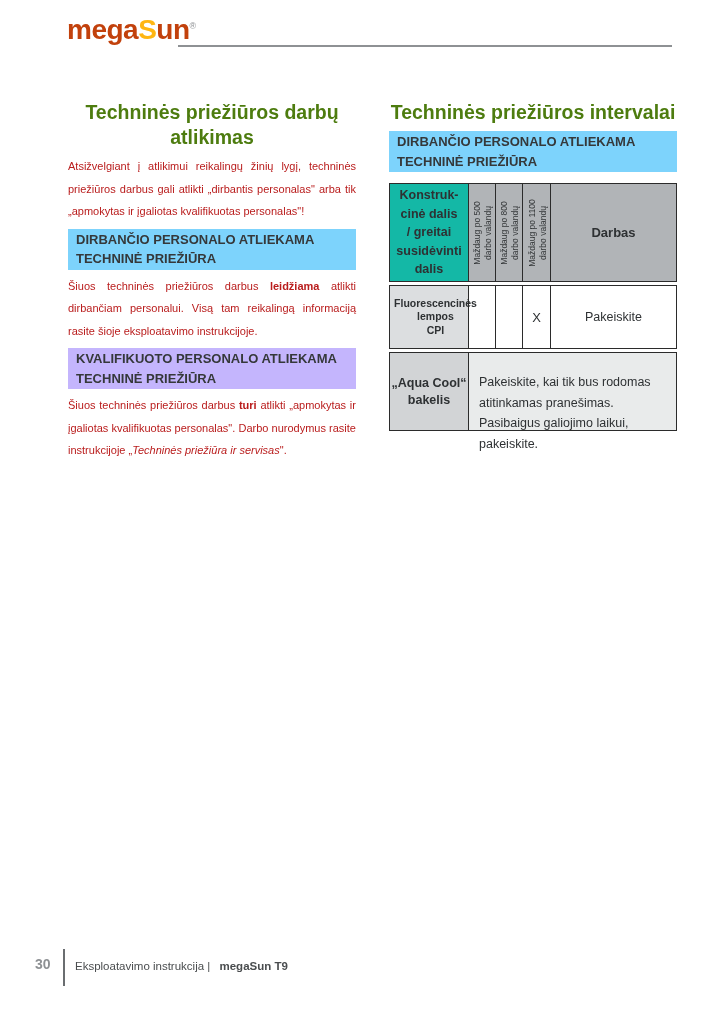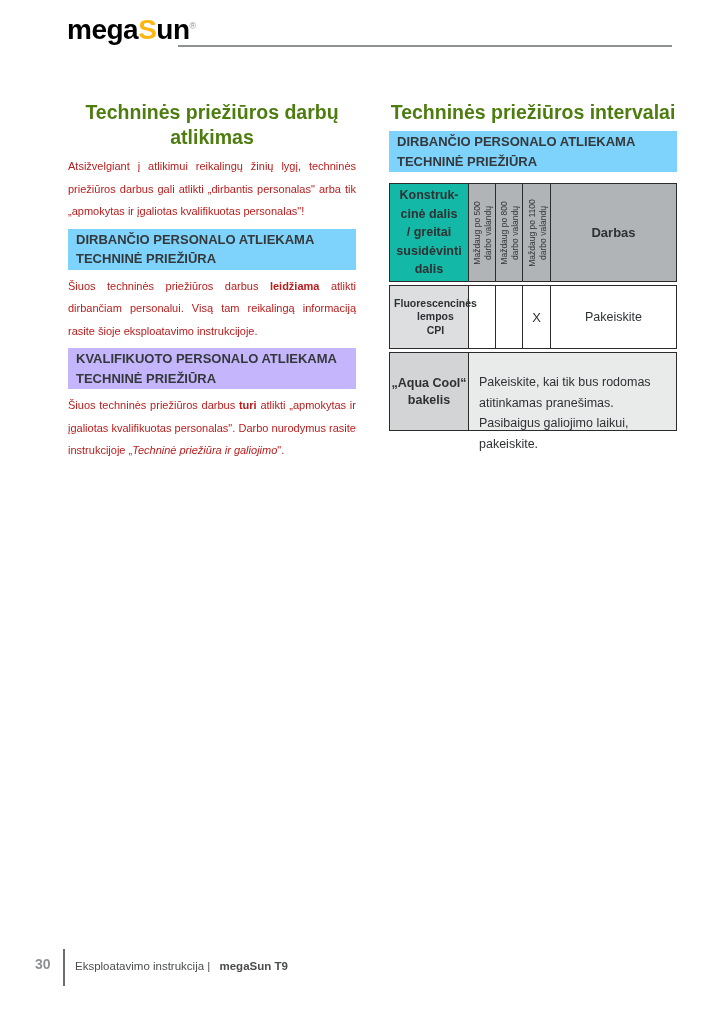--- a/index.html
+++ b/index.html
@@ -3,21 +3,21 @@
 <meta charset="utf-8">
 <style>
   html,body { margin:0; padding:0; background:#ffffff; }
   .page {
     position:relative; width:724px; height:1024px; background:#ffffff;
     font-family:"Liberation Sans", sans-serif; color:#3f4244; overflow:hidden;
   }
 
   
   .logo { position:absolute; left:67px; top:14px; font-size:28px; font-weight:700; letter-spacing:-0.5px; white-space:nowrap; }
-  .logo .lg-gray { color:#000000; }
+  .logo .lg-gray { color:#c2410c; }
   .logo .lg-yellow { color:#ffb612; }
   .logo sup { font-size:9px; color:#8a8d90; font-weight:400; vertical-align:super; }
   .logo-rule { position:absolute; left:178px; top:45px; width:494px; height:2px; background:#8e9194; }
 
   
   .col-left  { position:absolute; left:68px;  top:100px; width:288px; }
   .col-right { position:absolute; left:389px; top:100px; width:288px; }
 
   h1.red {
     margin:0; color:#4d7c0f; font-size:19.5px; line-height:25px; font-weight:700;
@@ -89,21 +89,21 @@
     <h1 class="red">Techninės priežiūros darbų
 atlikimas</h1>
     <p class="body"><span>Atsižvelgiant į atlikimui reikalingų žinių lygį, techninės priežiūros darbus gali atlikti „dirbantis personalas" arba tik „apmokytas ir įgaliotas kvalifikuotas personalas"!</span></p>
 
     <div class="note-box box-gray">DIRBANČIO PERSONALO ATLIEKAMA
 TECHNINĖ PRIEŽIŪRA</div>
     <p class="body"><span>Šiuos techninės priežiūros darbus </span><span style="font-weight: 700;">leidžiama</span><span> atlikti dirbančiam personalui. Visą tam reikalingą informaciją rasite šioje eksploatavimo instrukcijoje.</span></p>
 
     <div class="note-box box-pink">KVALIFIKUOTO PERSONALO ATLIEKAMA
 TECHNINĖ PRIEŽIŪRA</div>
-    <p class="body"><span>Šiuos techninės priežiūros darbus </span><span style="font-weight: 700;">turi</span><span> atlikti „apmokytas ir įgaliotas kvalifikuotas personalas". Darbo nurodymus rasite instrukcijoje „</span><span style="font-style: italic;">Techninė priežiūra ir galiojimo</span><span>".</span></p>
+    <p class="body"><span>Šiuos techninės priežiūros darbus </span><span style="font-weight: 700;">turi</span><span> atlikti „apmokytas ir įgaliotas kvalifikuotas personalas". Darbo nurodymus rasite instrukcijoje „</span><span style="font-style: italic;">Techninės priežiūra ir servisas</span><span>".</span></p>
   </div>
 
   <div class="col-right">
     <h1 class="red nowrap">Techninės priežiūros intervalai</h1>
     <div class="note-box box-gray">DIRBANČIO PERSONALO ATLIEKAMA
 TECHNINĖ PRIEŽIŪRA</div>
 
     <div class="mtable">
 
       <div class="trow trow-header">

